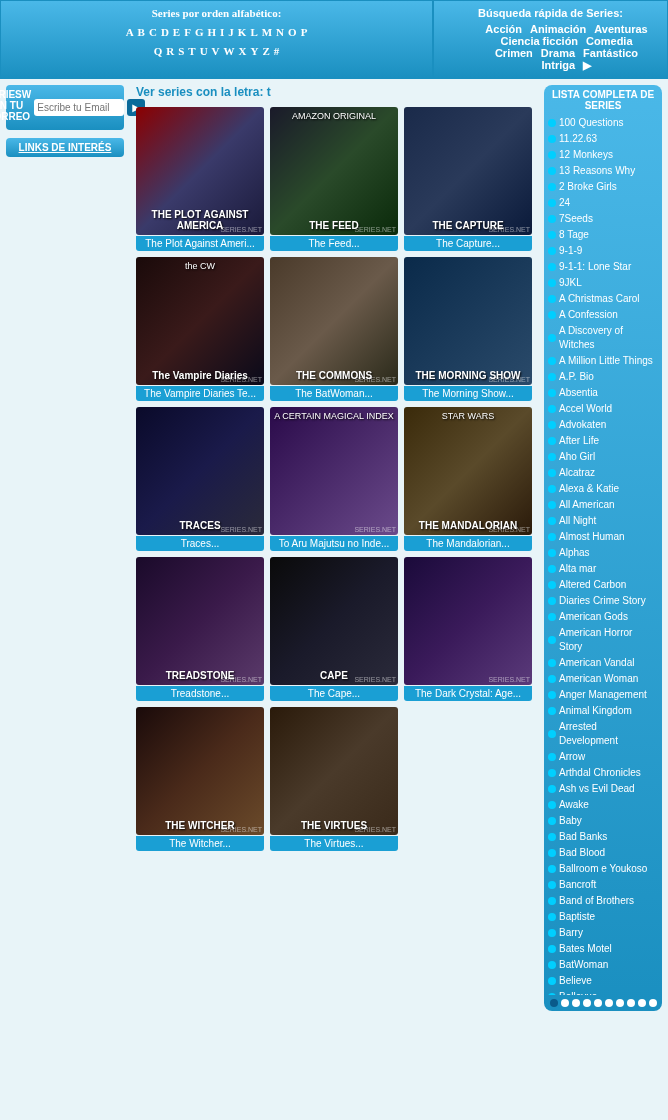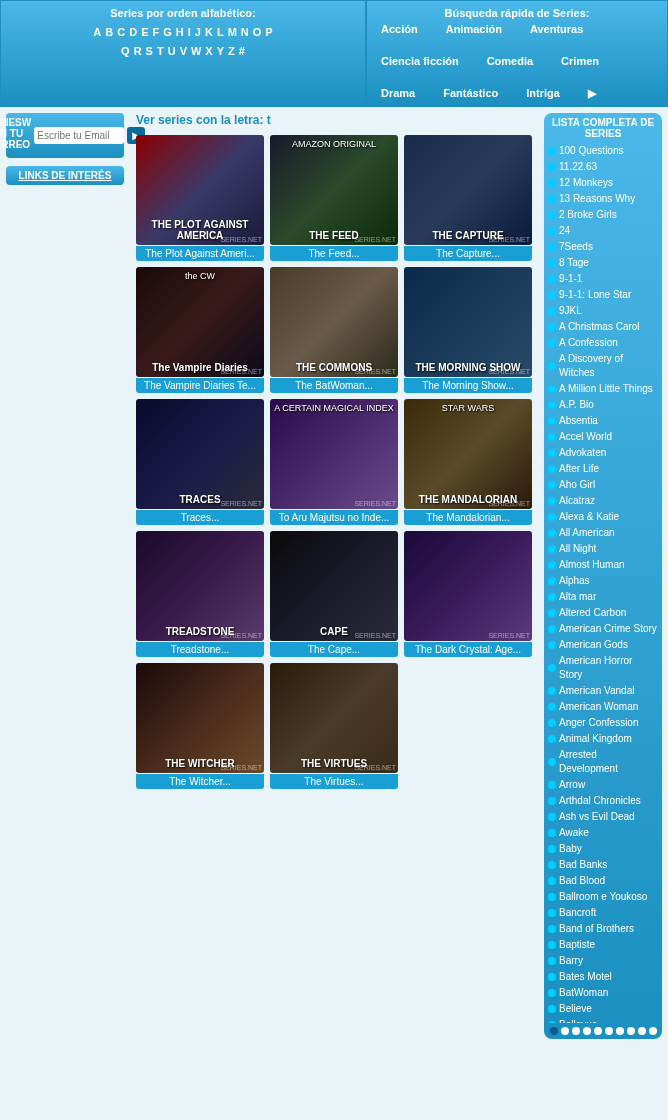--- a/index.html
+++ b/index.html
@@ -19,30 +19,30 @@
     }
     .alphabet-bar .letters { line-height: 1.6; }
 
     
     .search-bar {
       background: linear-gradient(180deg, #4ab8e8 0%, #1a8fc0 100%);
       padding: 6px 10px;
       text-align: center;
     }
     .search-bar .title { color: #fff; font-size: 11px; font-weight: bold; margin-bottom: 4px; }
-    .search-bar .genres { display: flex; flex-wrap: wrap; gap: 20px; }
+    .search-bar .genres { display: flex; flex-wrap: wrap; justify-content: center; gap: 0; margin-left: 32px; }
     .search-bar .genres a {
       color: #fff; font-size: 11px; text-decoration: none; font-weight: bold;
     }
 
     
     .top-header {
       display: flex; width: 100%;
     }
-    .top-left { width: 366px; border: 1px solid #1a8fc0; }
+    .top-left { width: 433px; border: 1px solid #1a8fc0; font-family: Liberation Serif, serif; }
     .top-right { flex: 1; border: 1px solid #1a8fc0; }
 
     
     .main-layout {
       display: flex; width: 100%; background: #e8f4f8;
     }
 
     
     .sidebar-left {
       width: 130px; padding: 6px; flex-shrink: 0;
@@ -80,21 +80,21 @@
     }
     .content-title span { color: #1a8fc0; }
 
     .series-grid {
       display: grid; grid-template-columns: repeat(3, 1fr); gap: 6px; margin-bottom: 10px;
     }
     .series-item {
       text-align: center;
     }
     .series-thumb {
-      width: 100%; height: 110px; border-radius: 3px; overflow: hidden; position: relative;
+      width: 100%; height: 128px; border-radius: 3px; overflow: hidden; position: relative;
       background: #555;
     }
     .series-label {
       background: #1a9fd4; color: #fff; font-size: 10px; padding: 2px 4px;
       border-radius: 0 0 3px 3px; text-align: center; margin-top: 1px;
     }
 
     
     .sidebar-right {
       width: 130px; padding: 6px; flex-shrink: 0;
@@ -340,21 +340,21 @@
           <li>
             <span class="dot"></span>
             <a href="#">7Seeds</a>
           </li>
           <li>
             <span class="dot"></span>
             <a href="#">8 Tage</a>
           </li>
           <li>
             <span class="dot"></span>
-            <a href="#">9-1-1</a>
+            <a href="#">9-1-9</a>
           </li>
           <li>
             <span class="dot"></span>
             <a href="#">9-1-1: Lone Star</a>
           </li>
           <li>
             <span class="dot"></span>
             <a href="#">9JKL</a>
           </li>
           <li>
@@ -424,41 +424,41 @@
           <li>
             <span class="dot"></span>
             <a href="#">Alta mar</a>
           </li>
           <li>
             <span class="dot"></span>
             <a href="#">Altered Carbon</a>
           </li>
           <li>
             <span class="dot"></span>
-            <a href="#">American Crime Story</a>
+            <a href="#">Diaries Crime Story</a>
           </li>
           <li>
             <span class="dot"></span>
             <a href="#">American Gods</a>
           </li>
           <li>
             <span class="dot"></span>
             <a href="#">American Horror Story</a>
           </li>
           <li>
             <span class="dot"></span>
             <a href="#">American Vandal</a>
           </li>
           <li>
             <span class="dot"></span>
             <a href="#">American Woman</a>
           </li>
           <li>
             <span class="dot"></span>
-            <a href="#">Anger Confession</a>
+            <a href="#">Anger Management</a>
           </li>
           <li>
             <span class="dot"></span>
             <a href="#">Animal Kingdom</a>
           </li>
           <li>
             <span class="dot"></span>
             <a href="#">Arrested Development</a>
           </li>
           <li>

